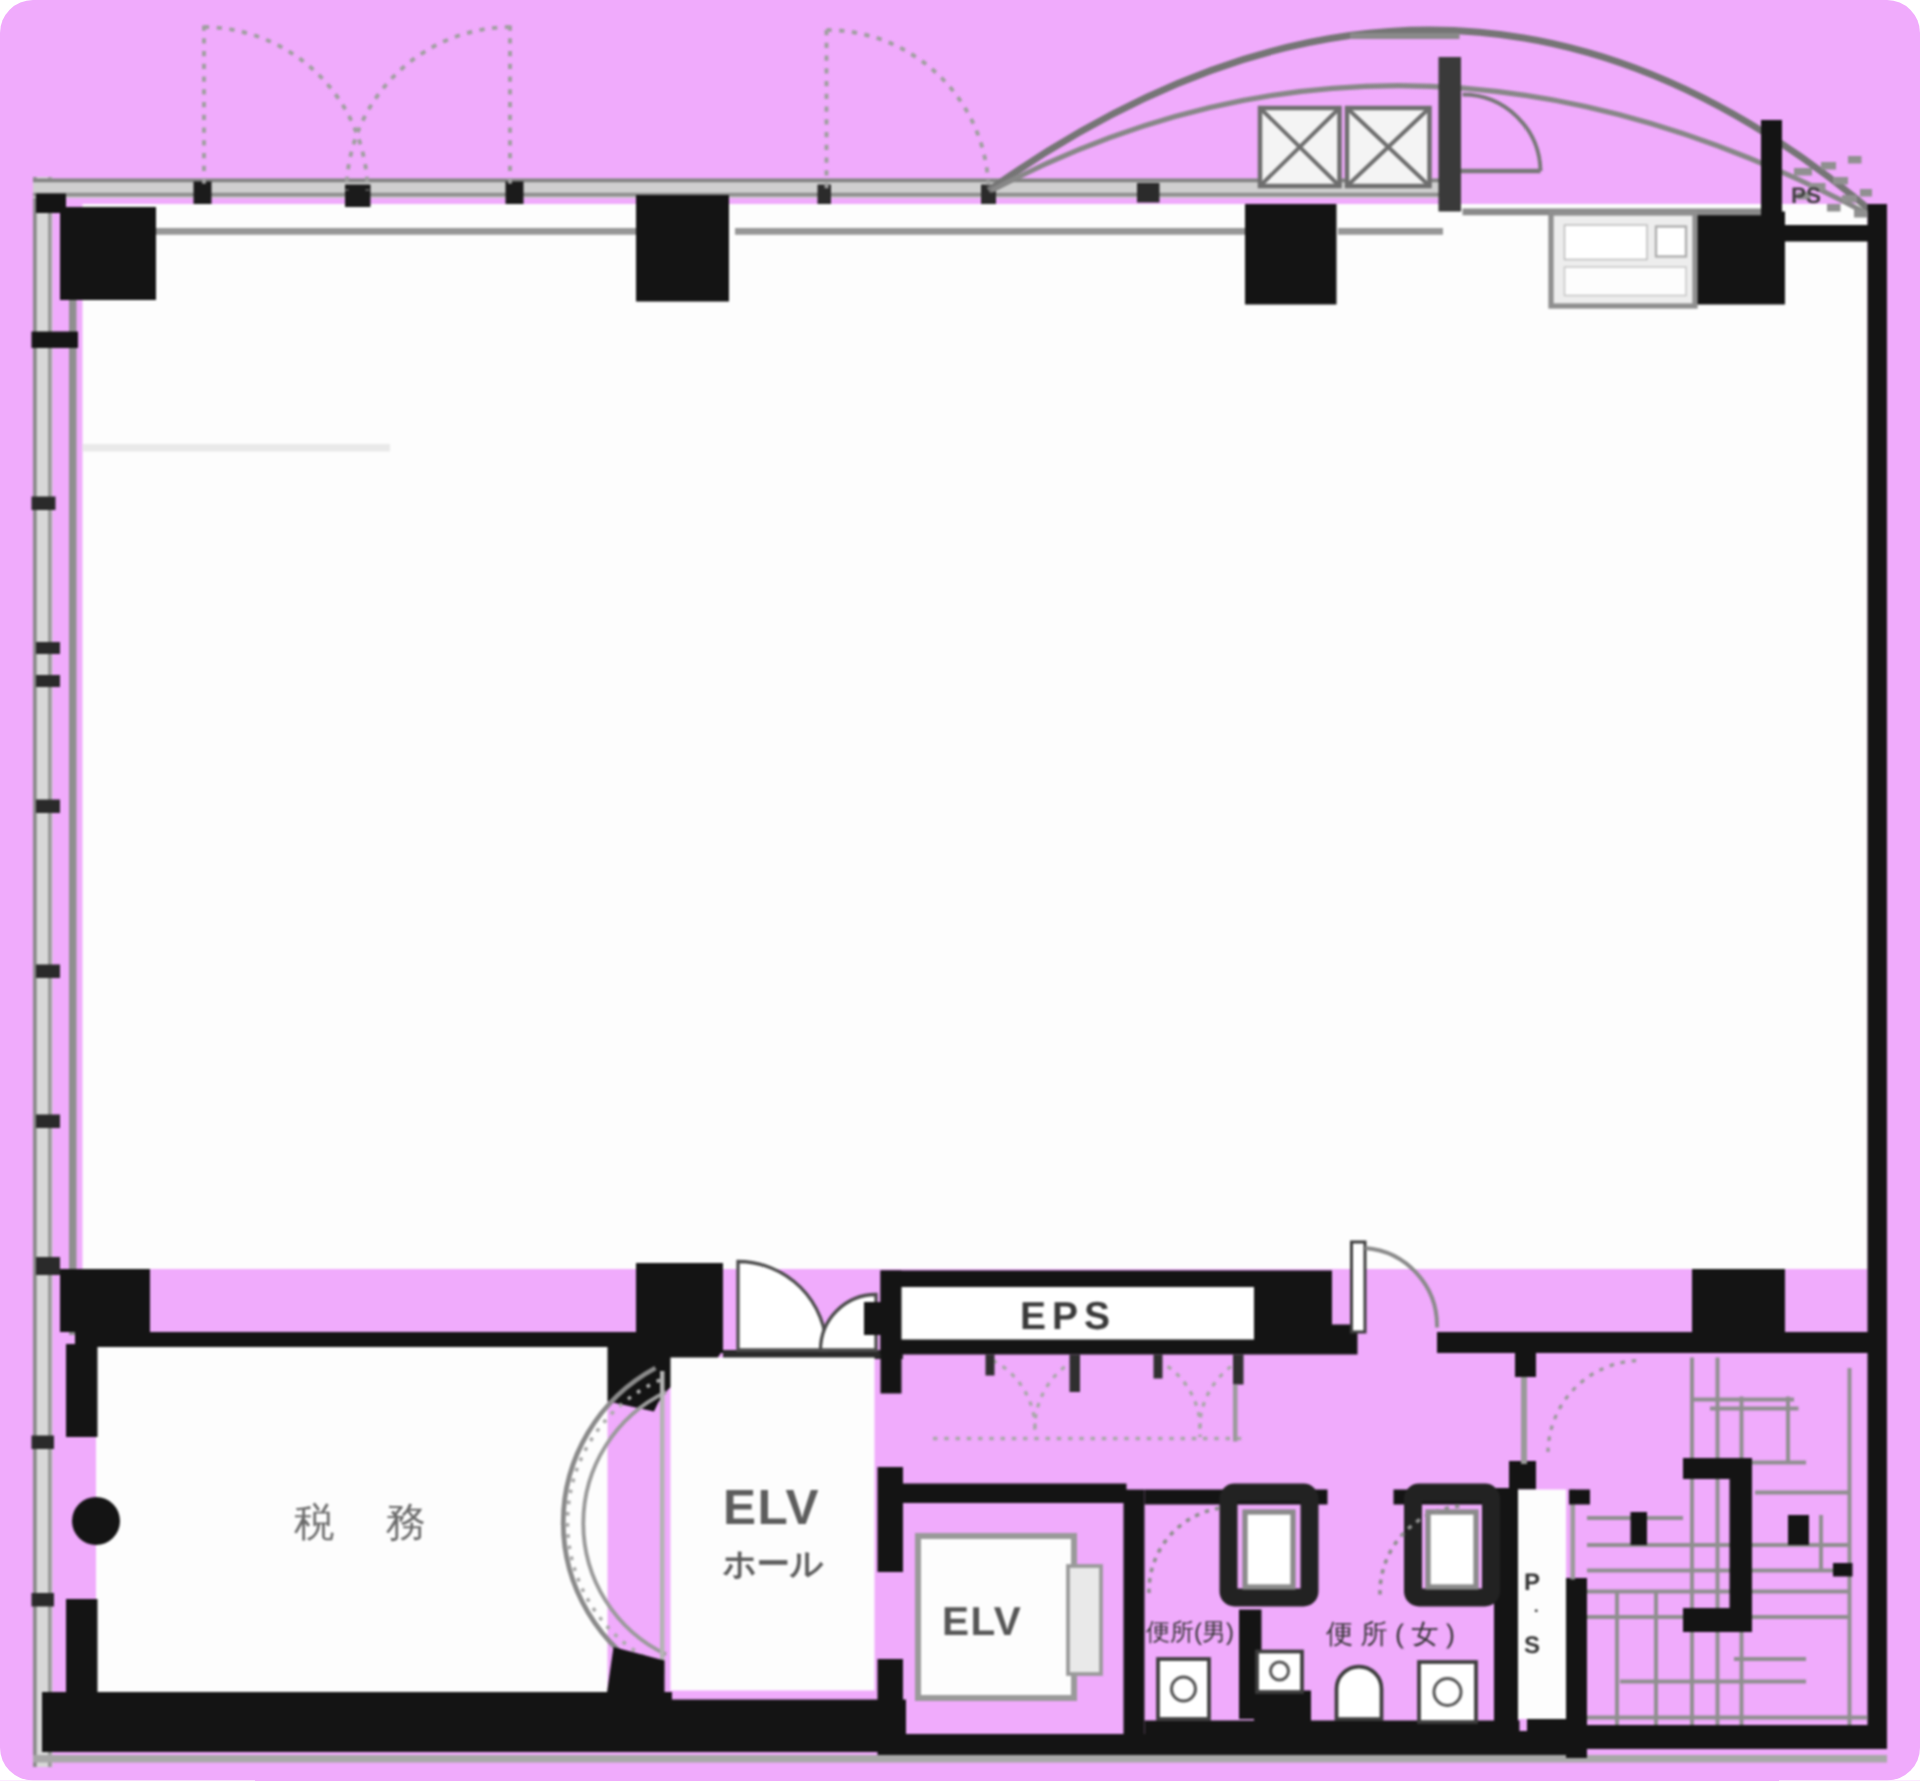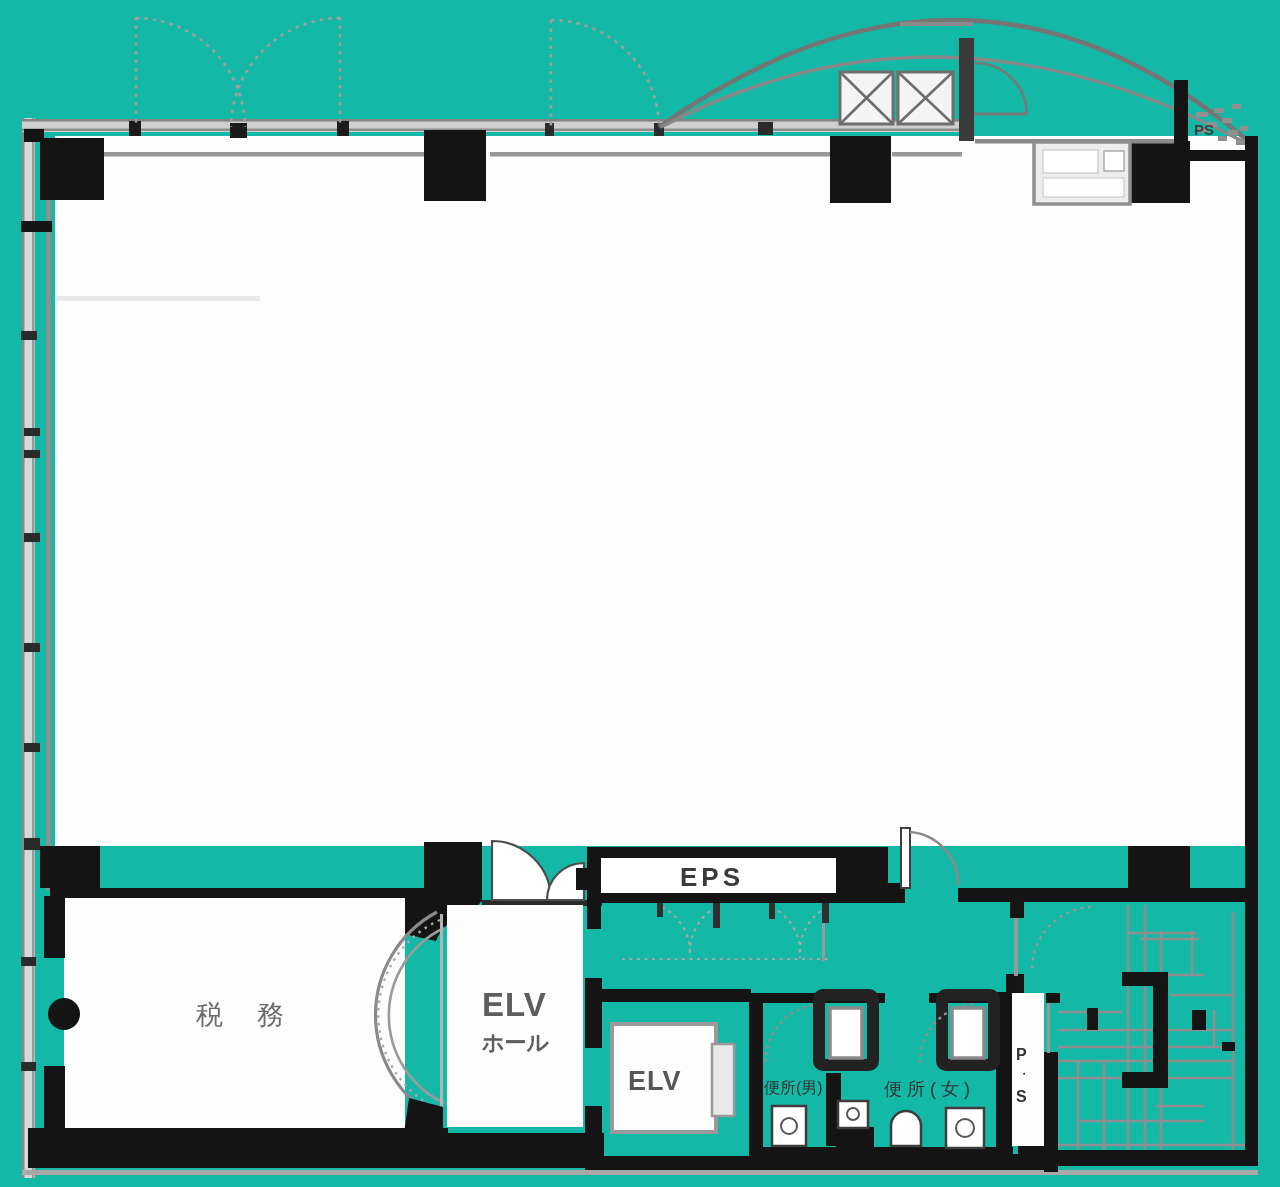--- a/index.html
+++ b/index.html
@@ -1,17 +1,17 @@
 <!DOCTYPE html>
 <html><head>
 <meta charset="utf-8">
 <style>
 html,body{margin:0;padding:0;background:#ffffff;}
-.page{position:relative;width:1280px;height:1187px;background:#14b8a6;overflow:hidden;
-font-family:"Liberation Sans", sans-serif;}
+.page{position:relative;width:1280px;height:1187px;background:#f0abfc;overflow:hidden;
+font-family:"Liberation Sans", sans-serif;border-radius:22px;}
 svg{position:absolute;left:0;top:0;}
 </style>
 </head>
 <body>
 <div class="page">
 <svg width="1280" height="1187" viewBox="0 0 1280 1187" style="filter:blur(0.6px)">
 
 <g>
         <rect x="55" y="136" width="1190" height="710" fill="#fdfdfd"></rect>
       </g>

